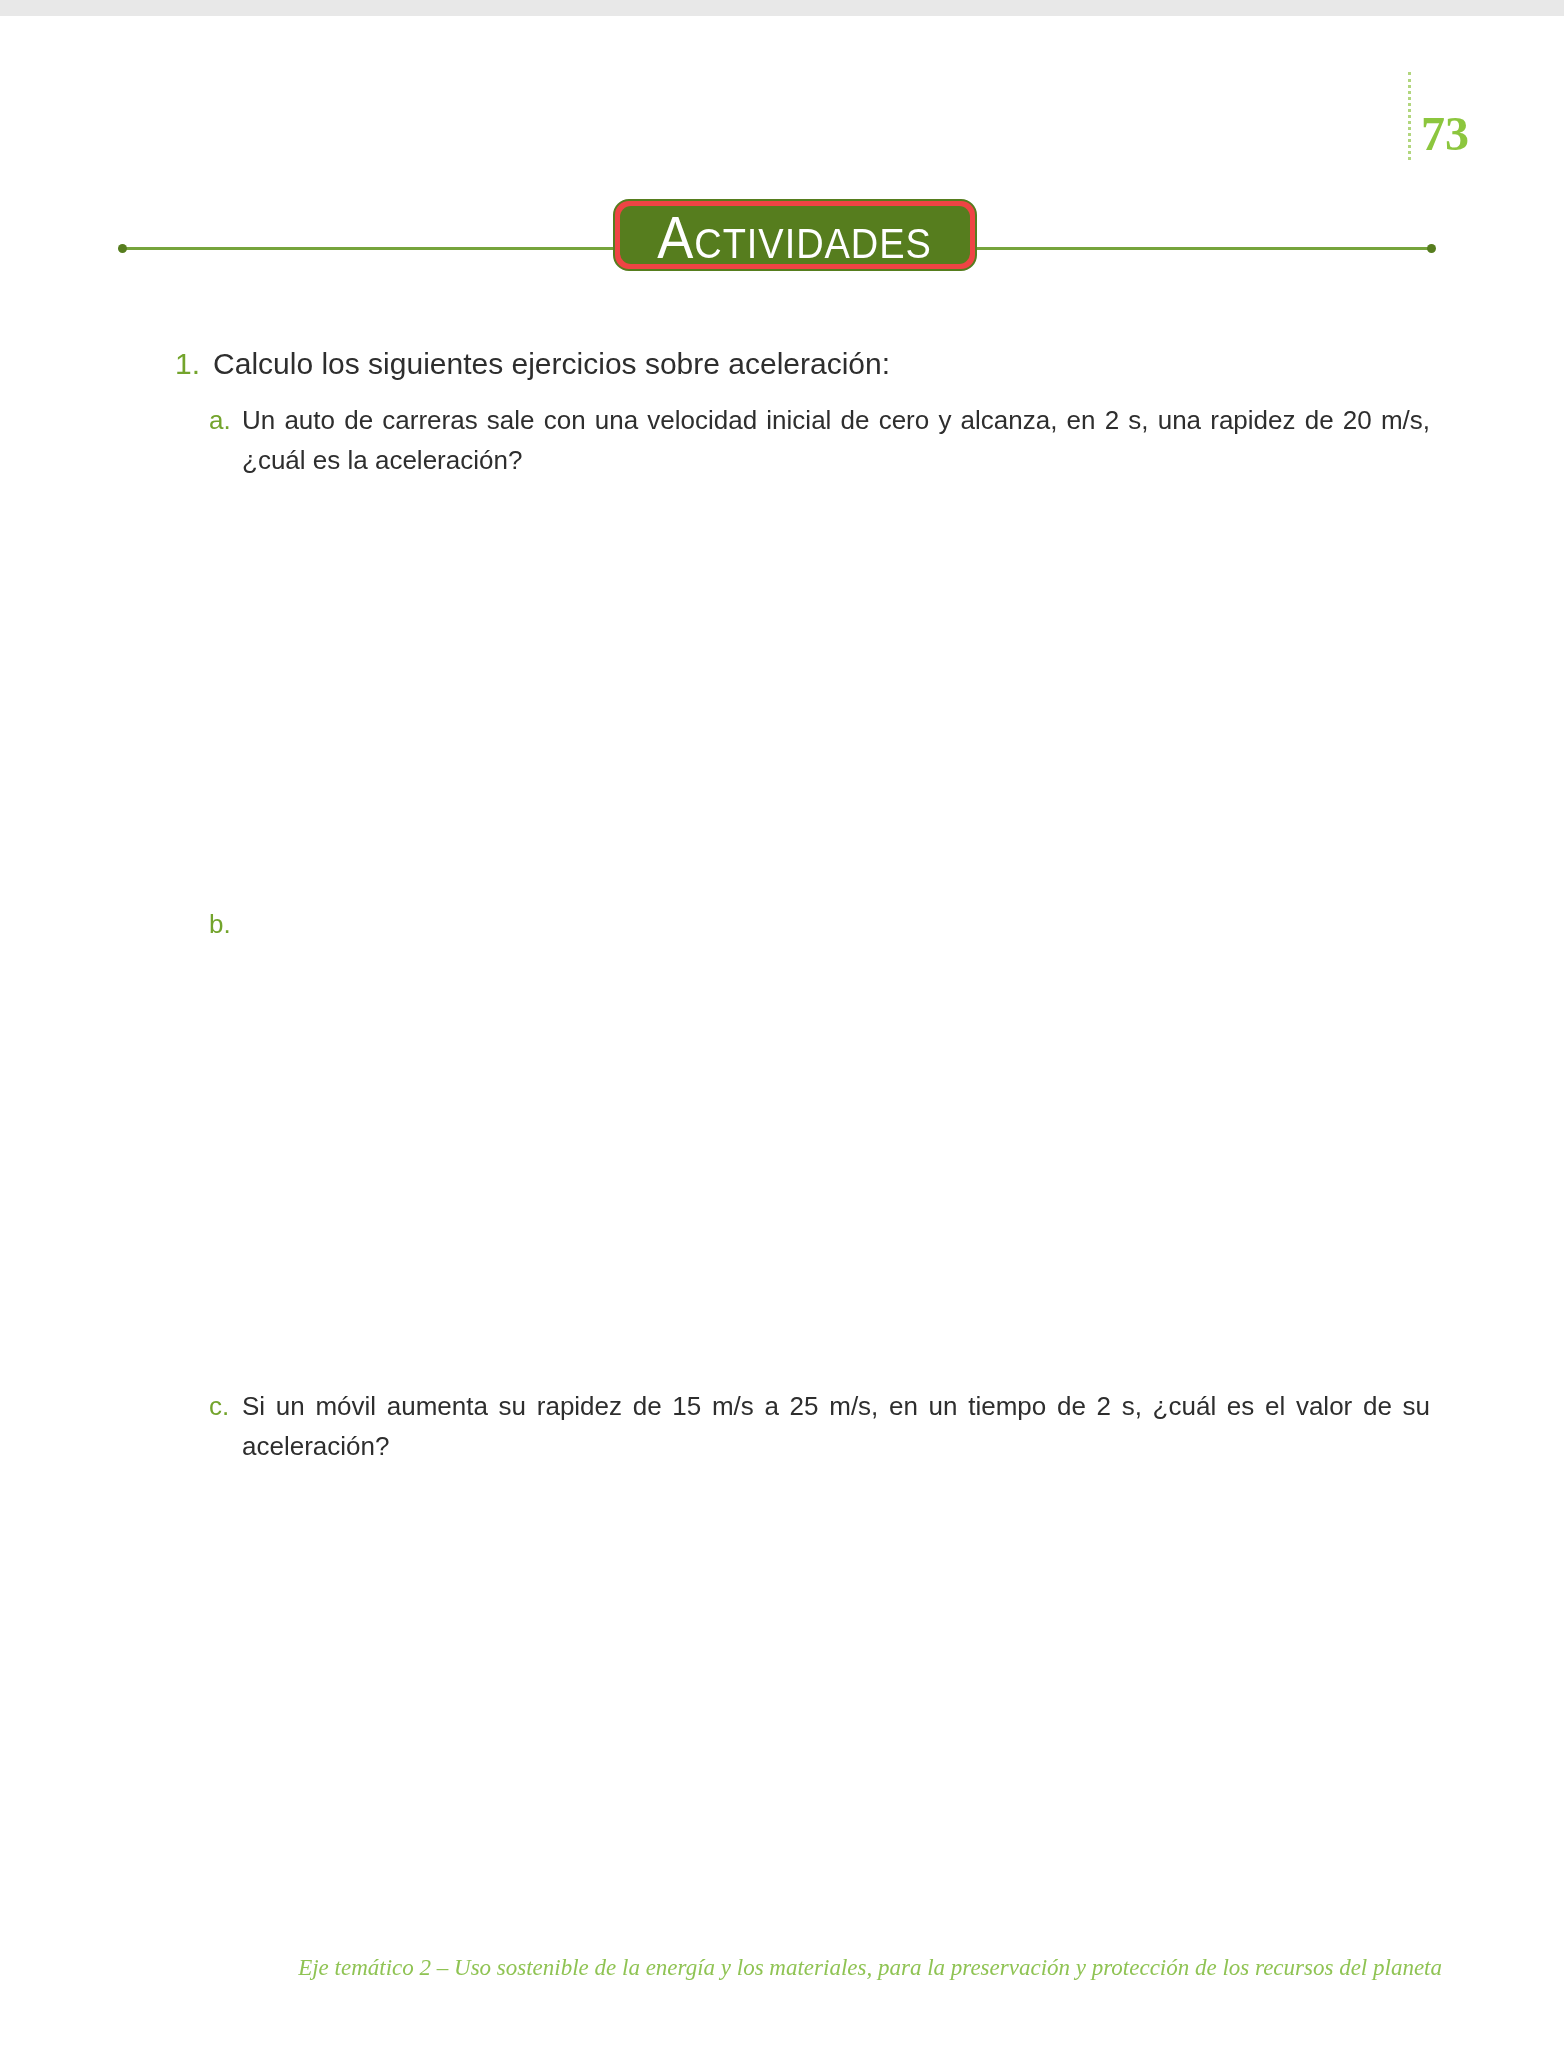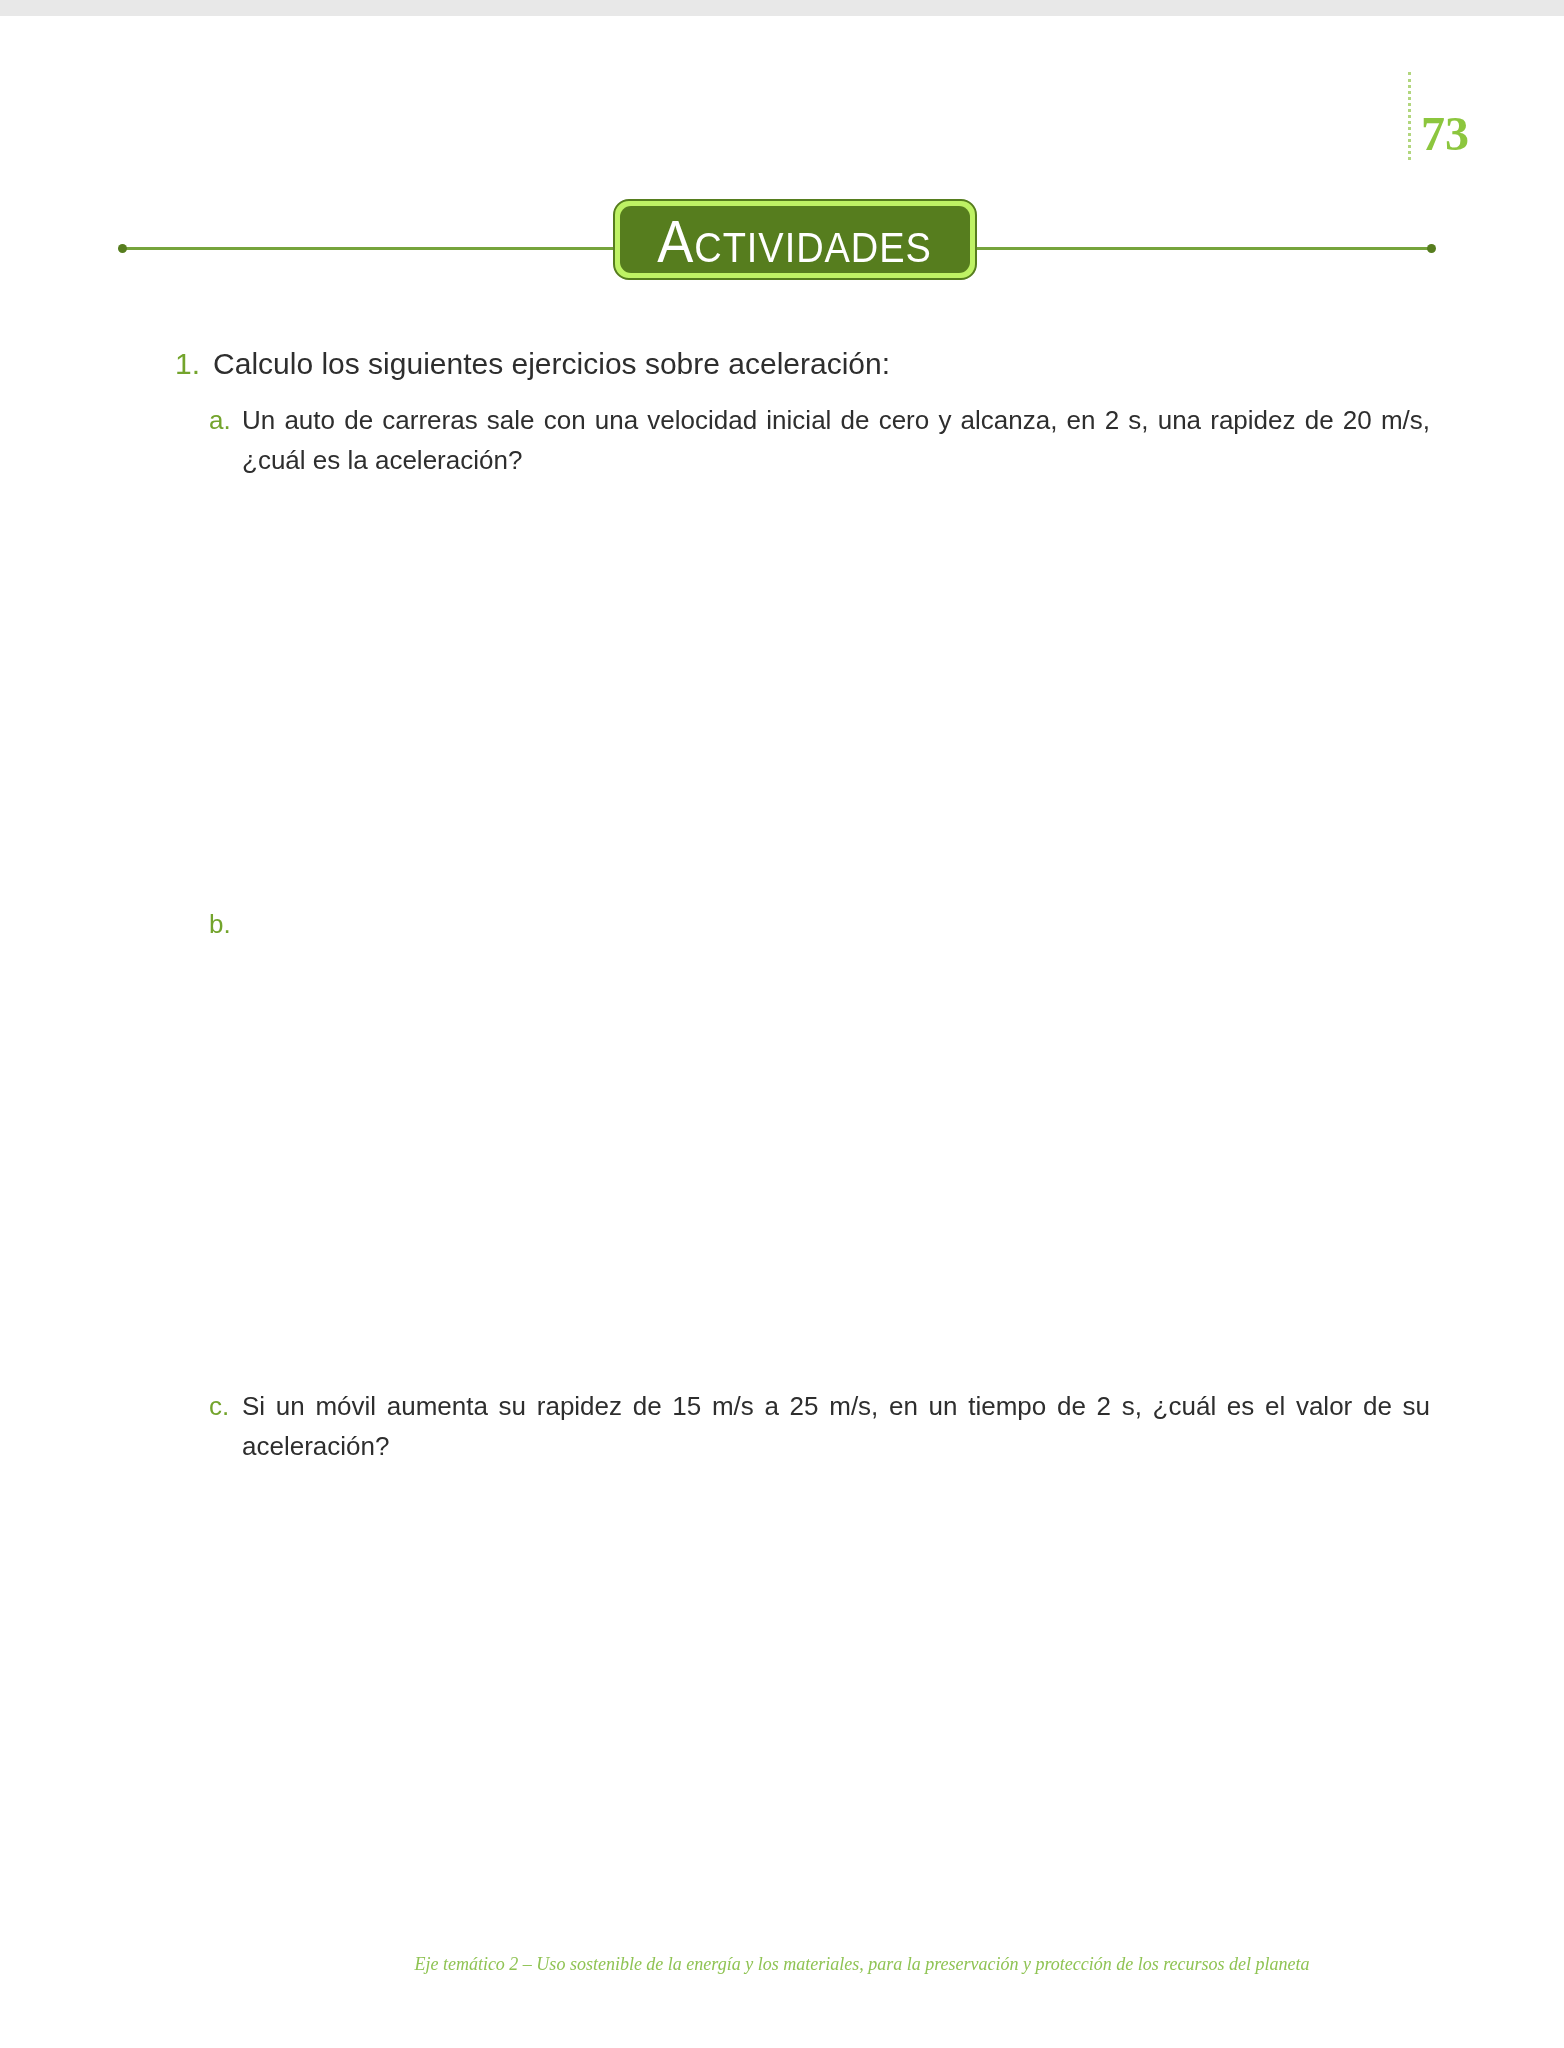--- a/index.html
+++ b/index.html
@@ -35,22 +35,22 @@
   .rule-dot {
     position:absolute; top:228px;
     width:9px; height:9px; border-radius:50%;
     background:#567d1e;
   }
   .rule-dot.left  { left:118px; }
   .rule-dot.right { left:1427px; }
 
   .badge {
     position:absolute; left:613px; top:183px;
-    width:364px; height:81px;
-    background:#bef264;
+    width:364px; height:72px;
+    background:#ef4444;
     border:2px solid #567d1e;
     border-radius:16px;
     box-sizing:border-box;
   }
   .badge-inner {
     position:absolute; left:5px; right:5px; top:5px; bottom:5px;
     background:#567d1e;
     border-radius:11px;
     display:flex; align-items:center; justify-content:center;
   }
@@ -88,24 +88,24 @@
     text-align:left;
   }
   #item-a { top:384px; }
   #item-b { top:888px; }
   #item-c { top:1370px; }
 
   
   .footer {
     position:absolute; left:282px; top:1938px;
     width:1160px;
-    text-align:center;
+    text-align:right;
     font-family:"Liberation Serif","DejaVu Serif",serif;
     font-style:italic;
-    font-size:18px; line-height:1.2;
+    font-size:23px; line-height:1.2;
     color:#8fc353;
   }
 </style>
 </head>
 <body>
 
 <div class="page">
 
   <div class="pagenum-rule"></div>
   <div class="pagenum">73</div>

